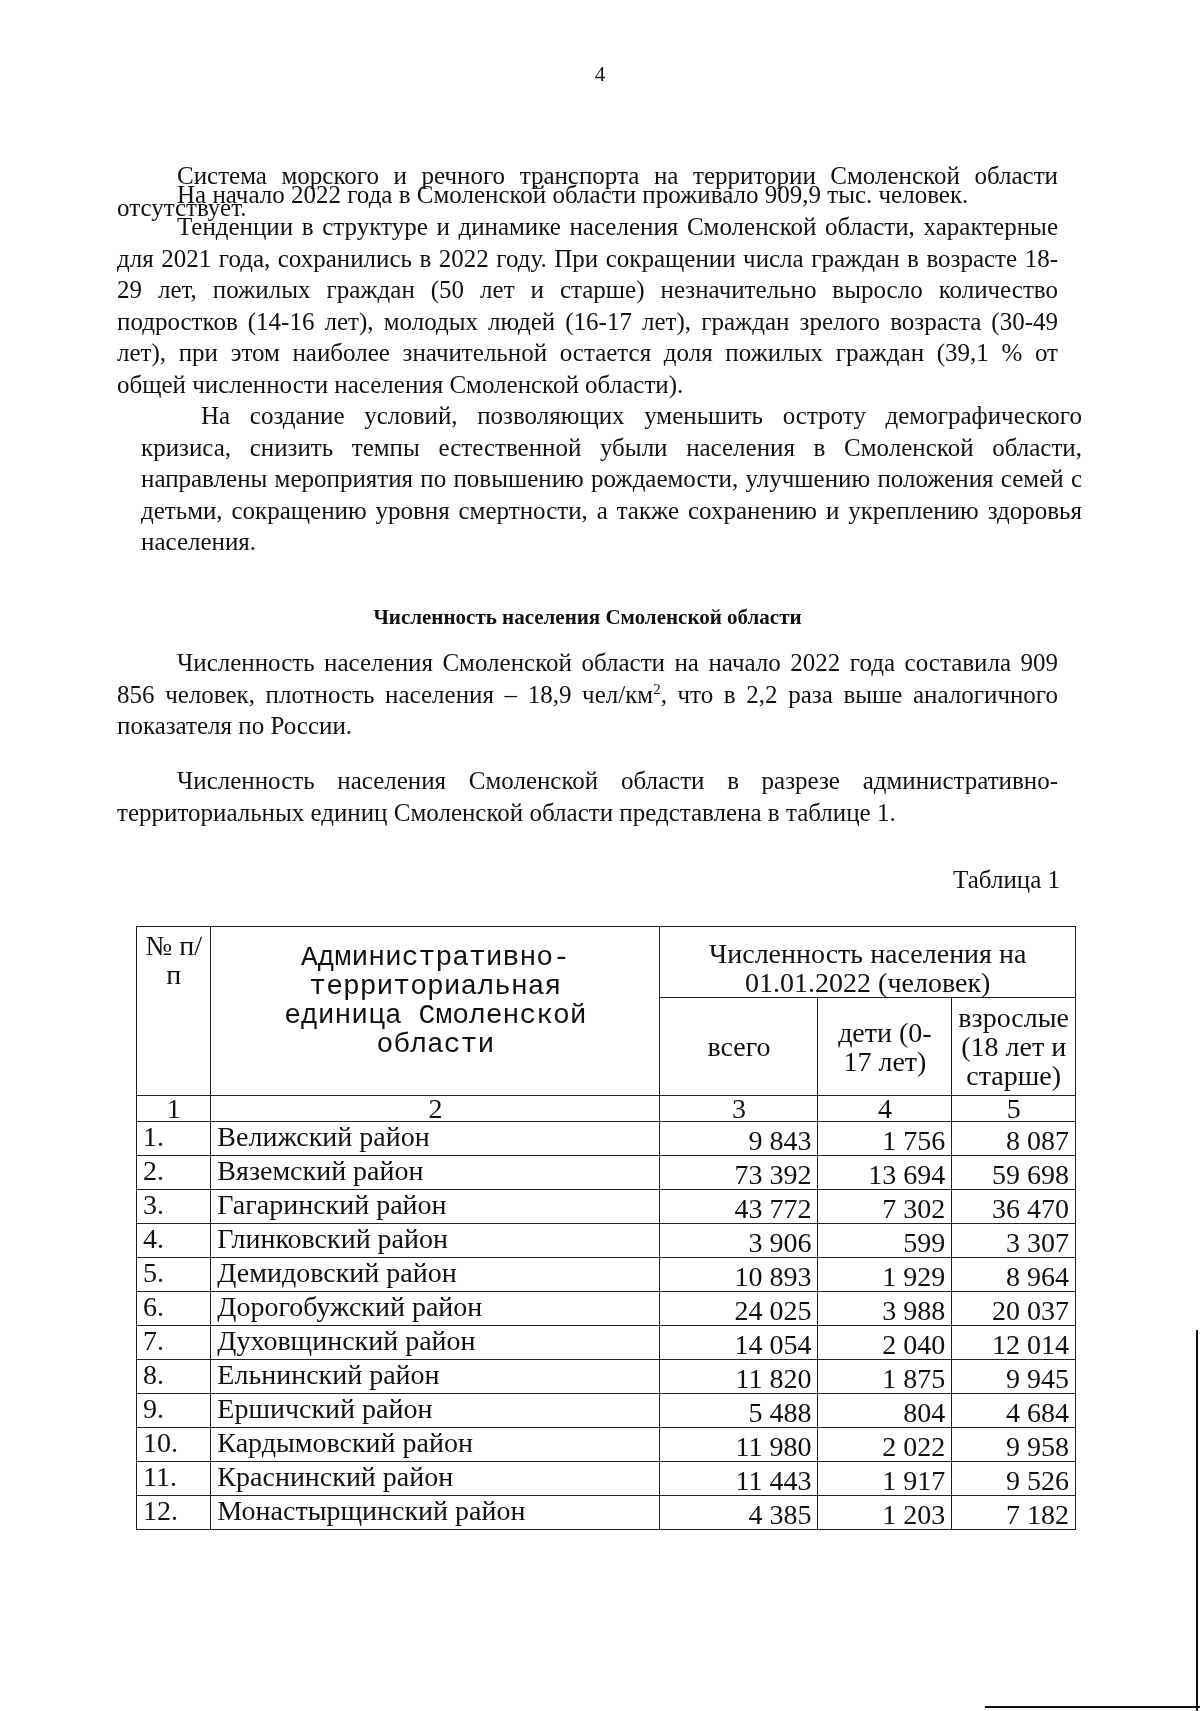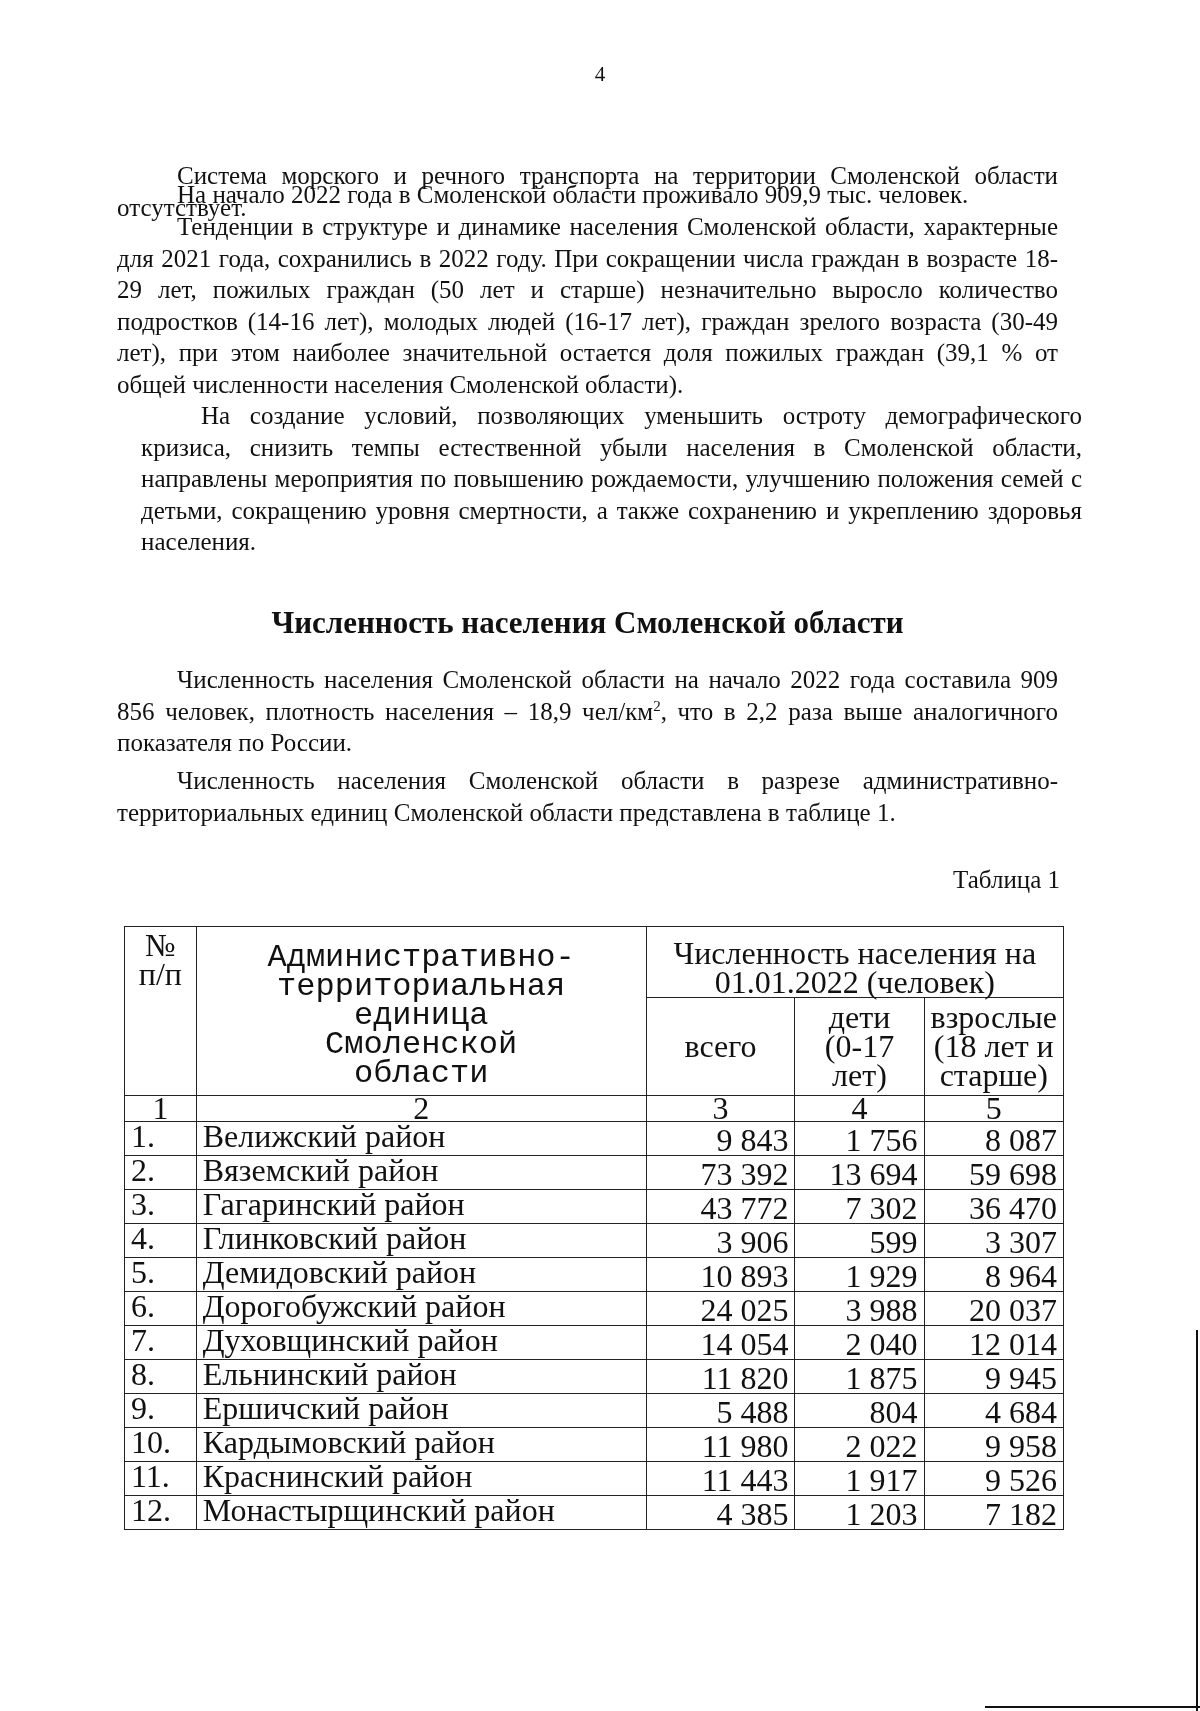--- a/index.html
+++ b/index.html
@@ -7,27 +7,27 @@
     width: 1200px; height: 1711px; position: relative; overflow: hidden;
     font-family: "Liberation Serif", "DejaVu Serif", serif; color: #111;
   }
   .page-num { position: absolute; top: 62px; left: 0; width: 1200px; text-align: center; font-size: 21px; }
   .para {
     position: absolute; left: 117px; width: 941px; font-size: 25px; line-height: 31.5px;
     text-align: justify; text-indent: 60px; margin: 0;
   }
   .heading {
     position: absolute; left: 117px; width: 941px; text-align: center;
-    font-weight: bold; font-size: 31px; top: 605px;
+    font-weight: bold; font-size: 21px; top: 605px;
   }
   sup { font-size: 15px; line-height: 0; }
   .table-caption { position: absolute; right: 140px; top: 866px; font-size: 25px; margin-left: 39px; }
   table.t1 {
-    position: absolute; left: 124px; top: 926px; width: 940px;
-    border-collapse: collapse; font-size: 32px; line-height: 29px;
+    position: absolute; left: 136px; top: 926px; width: 940px;
+    border-collapse: collapse; font-size: 28px; line-height: 29px;
   }
   table.t1 td, table.t1 th { border: 1.5px solid #222; padding: 0 6px; font-weight: normal; }
   th.hdr { vertical-align: top; text-align: center; }
   th.mid { vertical-align: middle; text-align: center; }
   td.num { text-align: right; vertical-align: bottom; padding-right: 9px; }
   td.idx { text-align: left; vertical-align: top; padding-left: 4px; }
   td.name { text-align: left; vertical-align: top; padding-left: 10px; }
   tr.colnums td { text-align: center; line-height: 25px; }
   tr.datarow td { height: 33px; }
   .edge-line { position: absolute; background: #111; }
@@ -37,21 +37,21 @@
 
 <div class="page-num">4</div>
 
 <p class="para" style="top:116px;margin-top:44px;">Система морского и речного транспорта на территории Смоленской области отсутствует.</p>
 <p class="para" style="top:179px;">На начало 2022 года в Смоленской области проживало 909,9 тыс. человек.</p>
 <p class="para" style="top:211px;">Тенденции в структуре и динамике населения Смоленской области, характерные для 2021 года, сохранились в 2022 году. При сокращении числа граждан в возрасте 18-29 лет, пожилых граждан (50 лет и старше) незначительно выросло количество подростков (14-16 лет), молодых людей (16-17 лет), граждан зрелого возраста (30-49 лет), при этом наиболее значительной остается доля пожилых граждан (39,1 % от общей численности населения Смоленской области).</p>
 <p class="para" style="top:400px;margin-left:24px;">На создание условий, позволяющих уменьшить остроту демографического кризиса, снизить темпы естественной убыли населения в Смоленской области, направлены мероприятия по повышению рождаемости, улучшению положения семей с детьми, сокращению уровня смертности, а также сохранению и укреплению здоровья населения.</p>
 
 <div class="heading">Численность населения Смоленской области</div>
 
-<p class="para" style="top:664px;"><span>Численность населения Смоленской области на начало 2022 года составила 909 856 человек, плотность населения – 18,9 чел/км</span><sup>2</sup><span>, что в 2,2 раза выше аналогичного показателя по России.</span></p>
+<p class="para" style="top:647px;"><span>Численность населения Смоленской области на начало 2022 года составила 909 856 человек, плотность населения – 18,9 чел/км</span><sup>2</sup><span>, что в 2,2 раза выше аналогичного показателя по России.</span></p>
 <p class="para" style="top:765px;">Численность населения Смоленской области в разрезе административно-территориальных единиц Смоленской области представлена в таблице 1.</p>
 
 <div class="table-caption">Таблица 1</div>
 
 <table class="t1">
   <colgroup>
     <col style="width:75px">
     <col style="width:450px">
     <col style="width:160px">
     <col style="width:135px">

